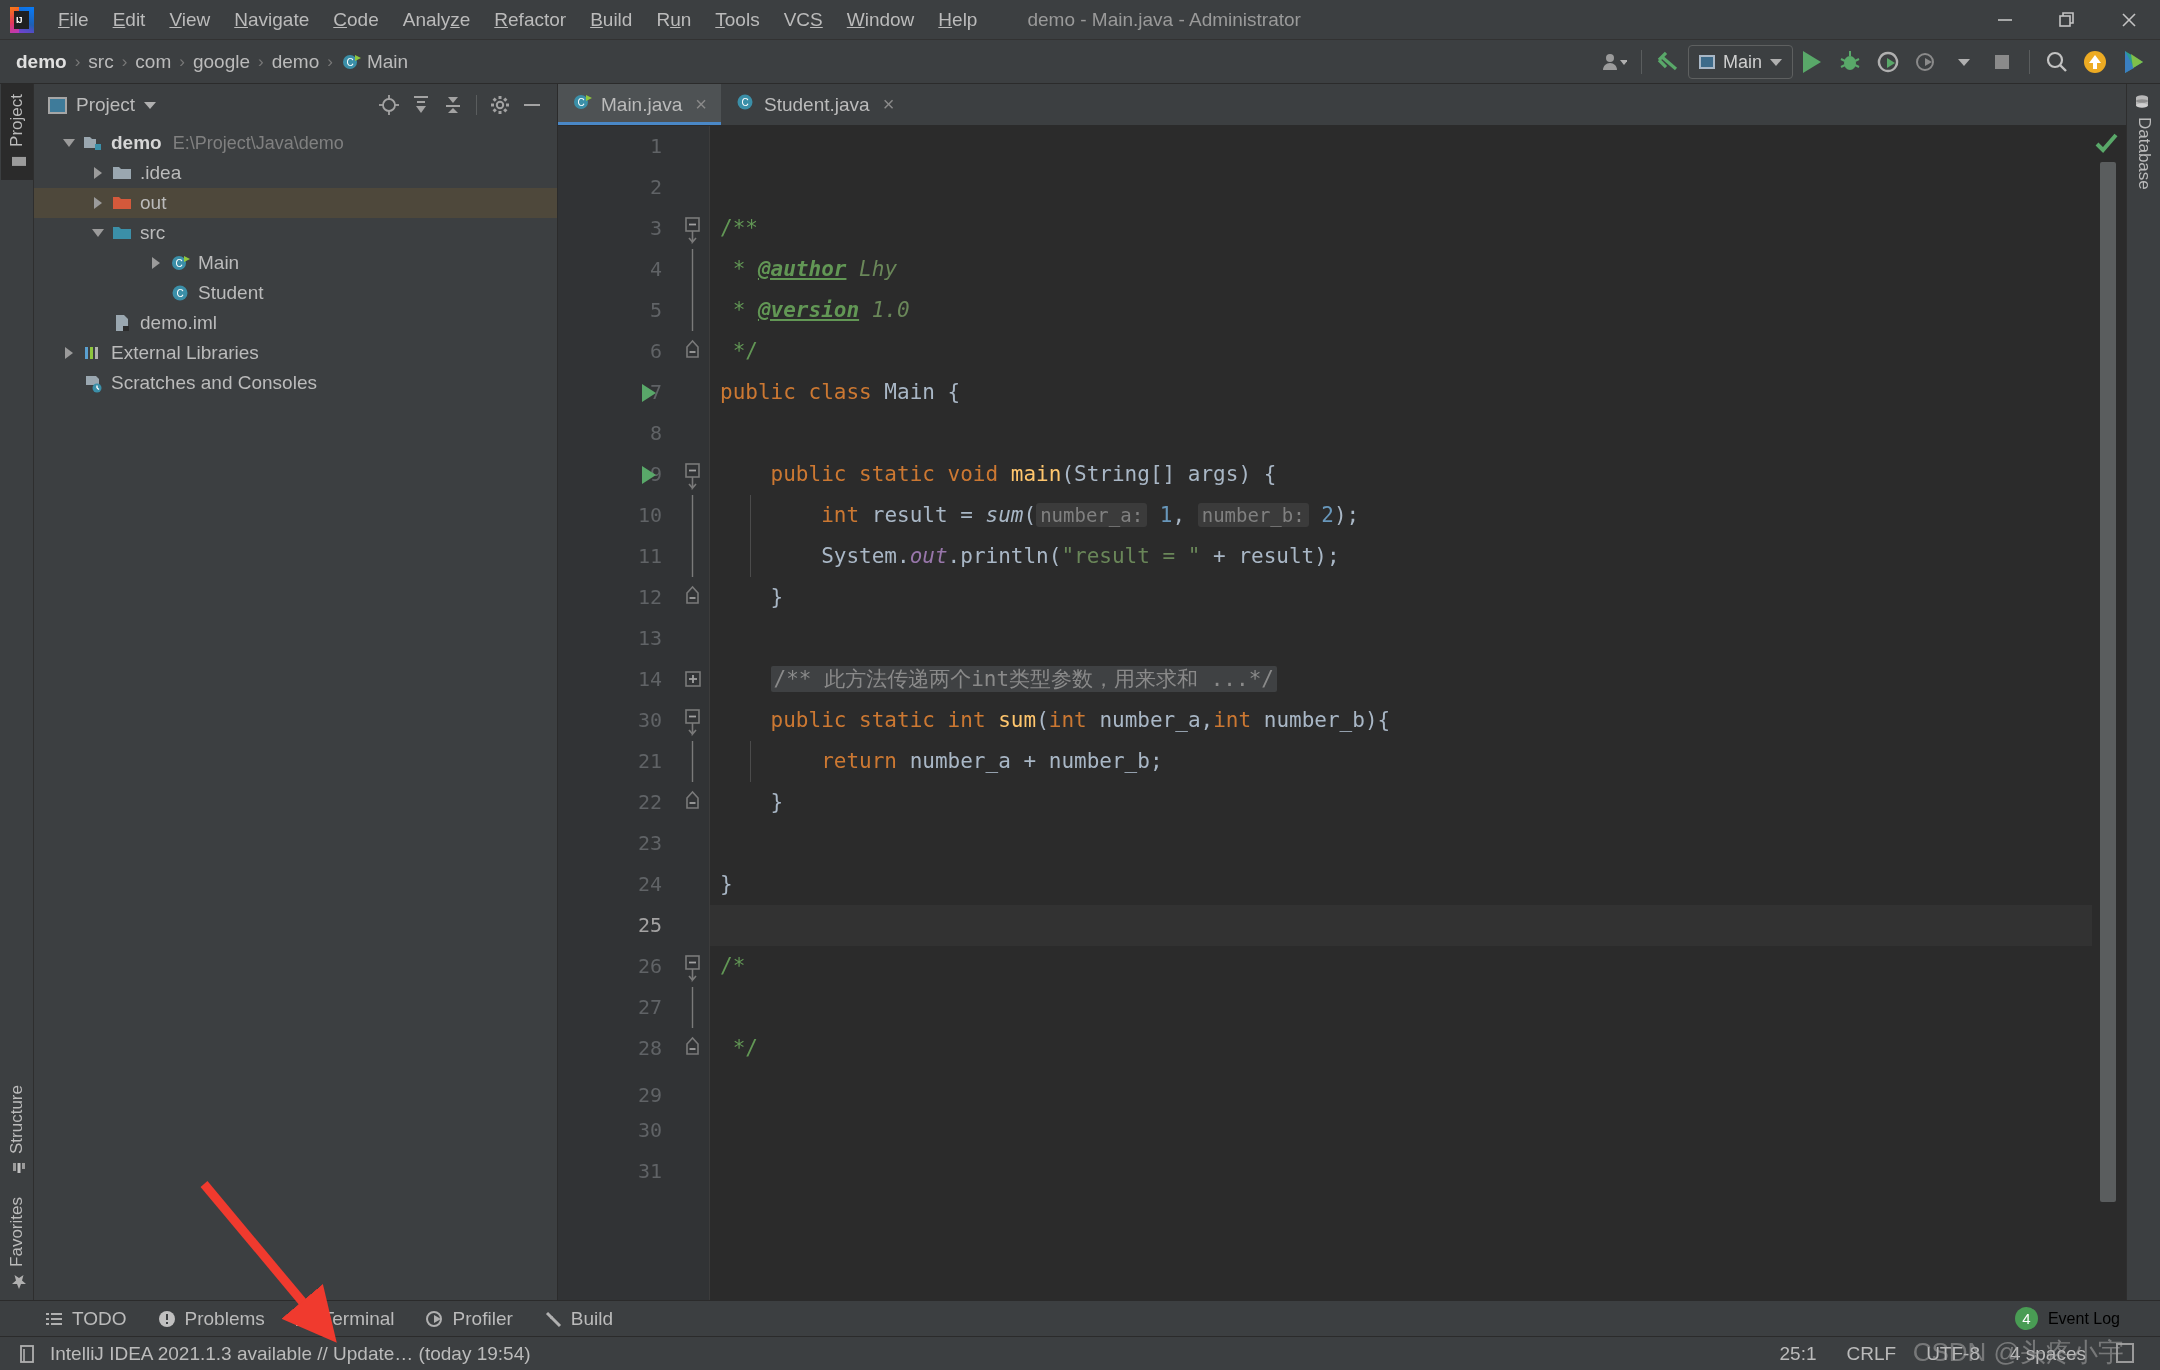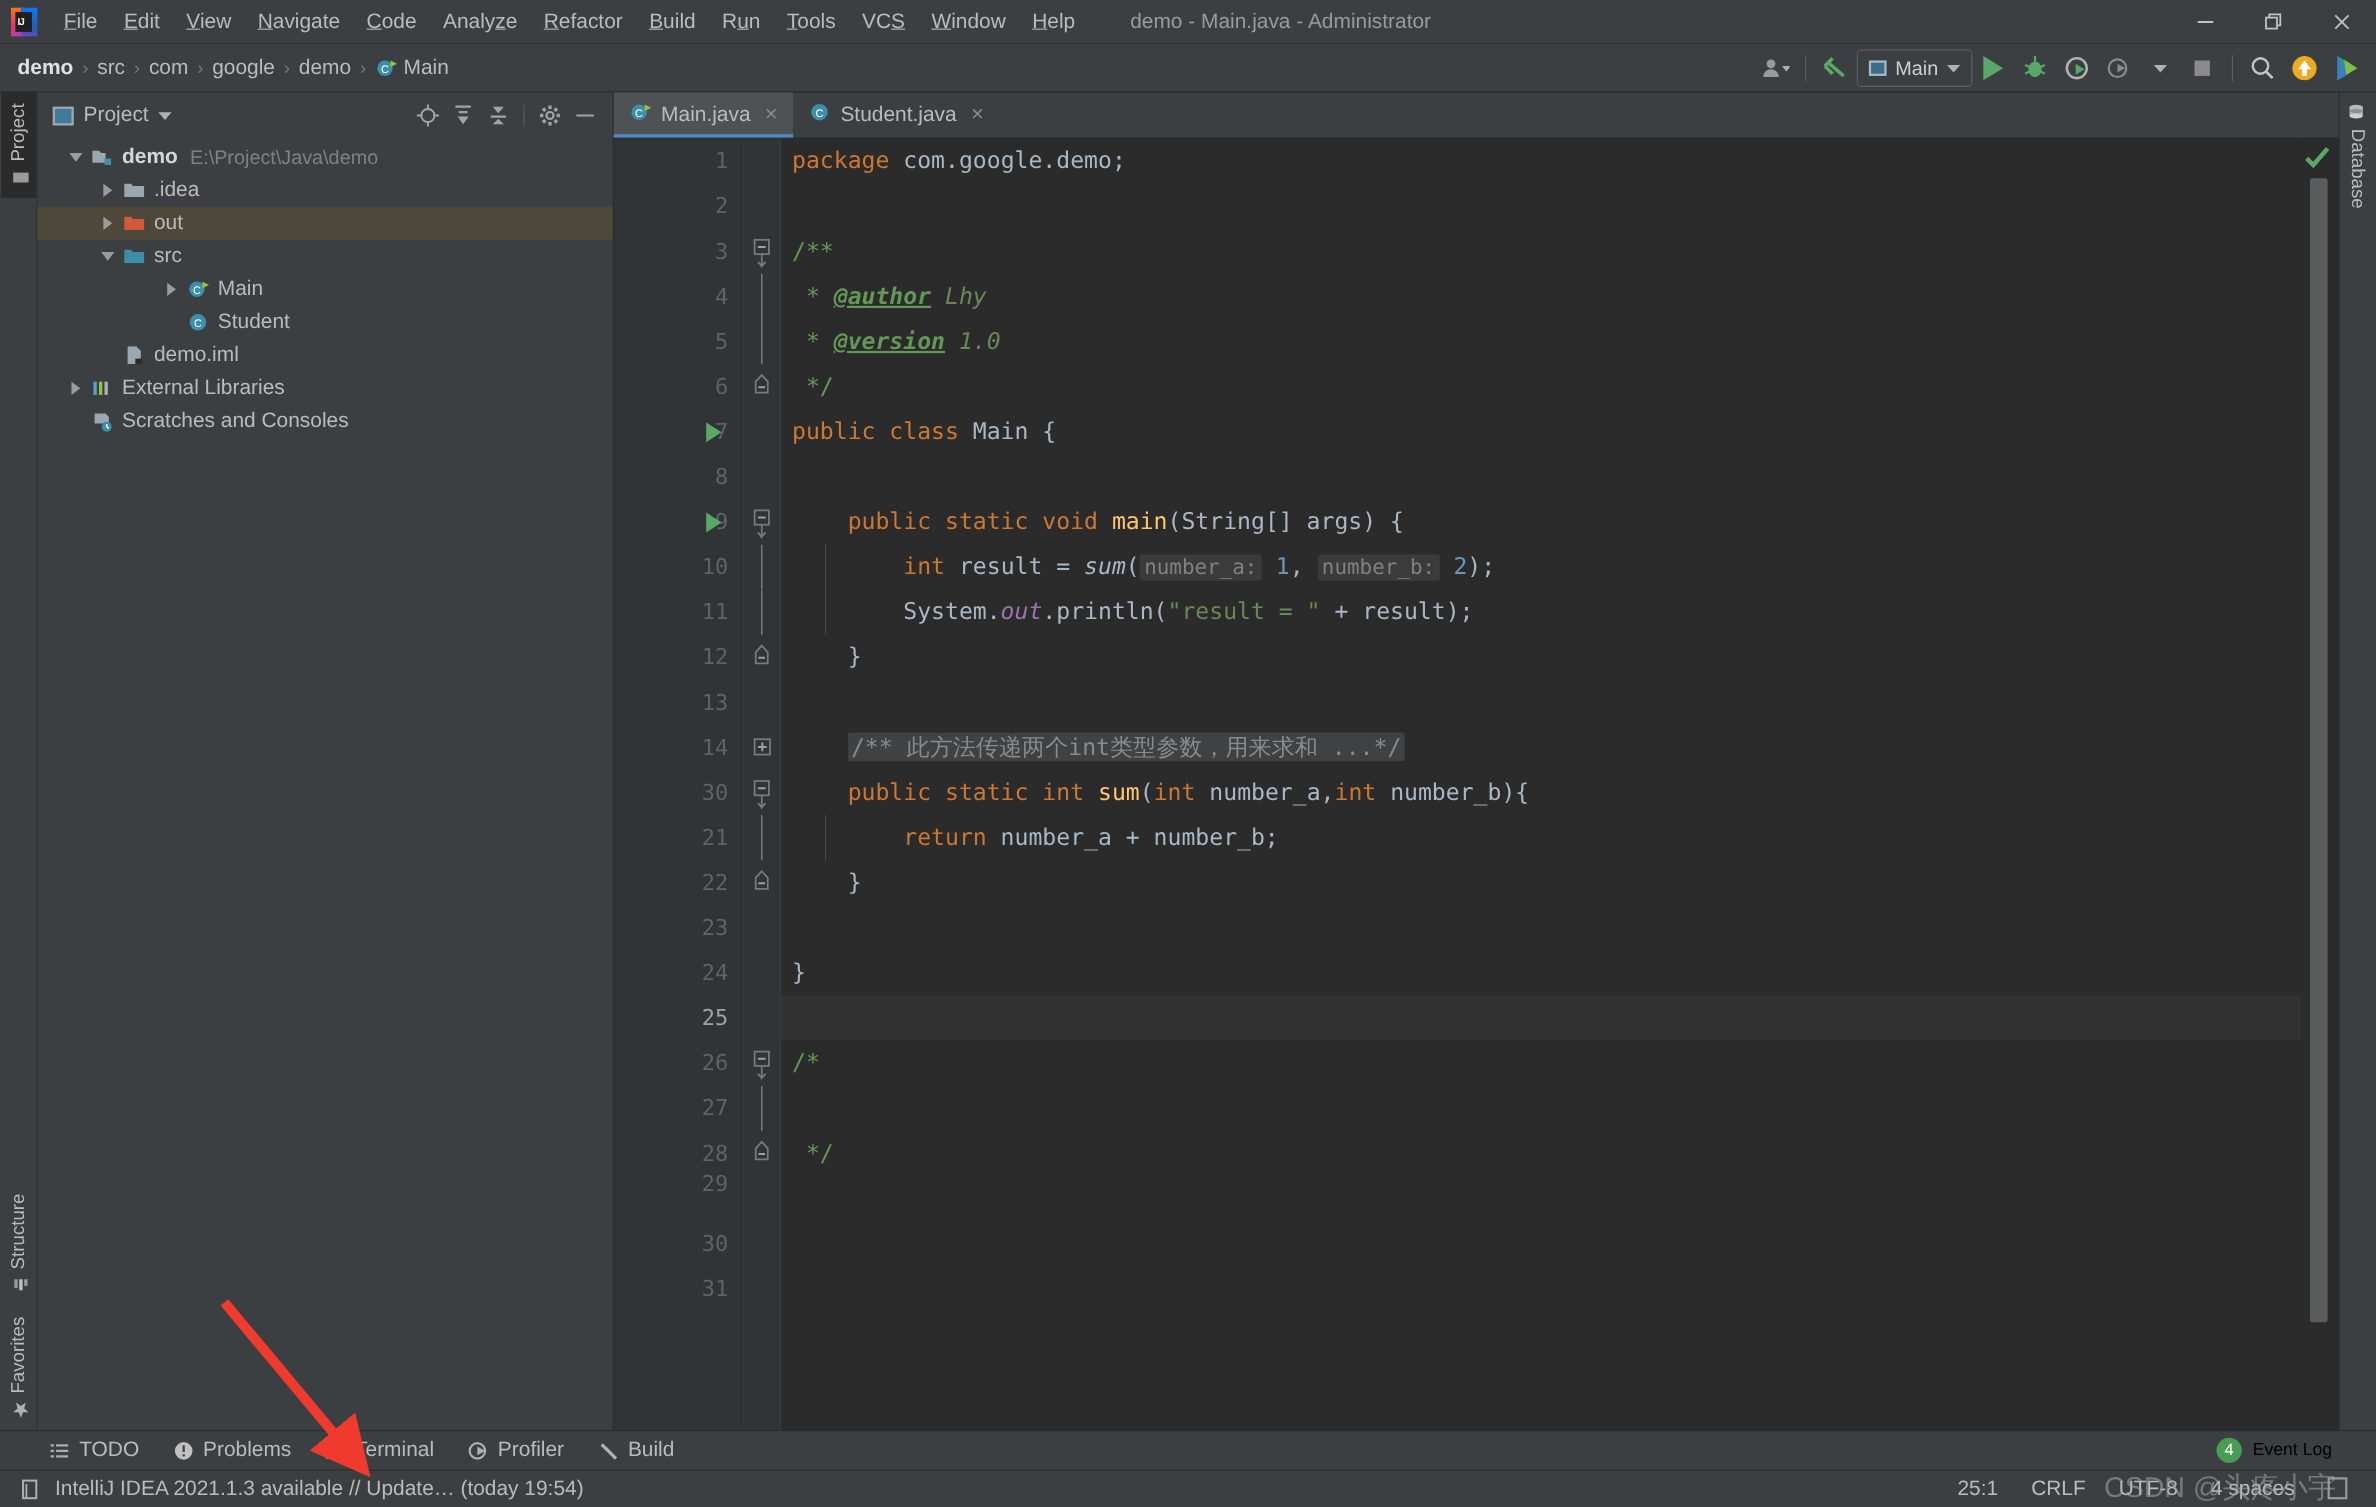--- a/index.html
+++ b/index.html
@@ -541,21 +541,21 @@
             <div class="ln" style="top: 533px;">14</div>
             <div class="ln" style="top: 574px;">30</div>
             <div class="ln" style="top: 615px;">21</div>
             <div class="ln" style="top: 656px;">22</div>
             <div class="ln" style="top: 697px;">23</div>
             <div class="ln" style="top: 738px;">24</div>
             <div class="ln" style="top: 779px; color: rgb(164, 163, 163);">25</div>
             <div class="ln" style="top: 820px;">26</div>
             <div class="ln" style="top: 861px;">27</div>
             <div class="ln" style="top: 902px;">28</div>
-            <div class="ln" style="top: 930px; margin-left: 20px;">29</div>
+            <div class="ln" style="top: 949px; margin-left: 20px;">29</div>
             <div class="ln" style="top: 984px;">30</div>
             <div class="ln" style="top: 1025px;">31</div>
           </div>
         <div class="folding" id="folding">
             <div style="position: absolute; left: 8px; top: 82px; height: 41px; width: 22px;"><svg width="22" height="41" viewBox="0 0 22 41">
                 <rect x="4" y="10" width="13" height="13" fill="none" stroke="#7a7a7a" stroke-width="1.6"></rect>
                 <line x1="7" y1="16.5" x2="14" y2="16.5" stroke="#a0a0a0" stroke-width="1.8"></line>
                 <path d="M10.5 23 L10.5 34 L14 30" fill="none" stroke="#7a7a7a" stroke-width="1.6"></path>
                 <line x1="10.5" y1="34" x2="7" y2="30" stroke="#7a7a7a" stroke-width="1.6"></line>
               </svg></div>
@@ -613,21 +613,20 @@
                 <line x1="10.5" y1="0" x2="10.5" y2="41" stroke="#7a7a7a" stroke-width="1.4"></line>
               </svg></div>
             <div style="position: absolute; left: 8px; top: 902px; height: 41px; width: 22px;"><svg width="22" height="41" viewBox="0 0 22 41">
                 <path d="M10.5 10 L5 16 L5 26 L16 26 L16 16 Z" fill="none" stroke="#7a7a7a" stroke-width="1.6"></path>
                 <line x1="7.5" y1="21" x2="13.5" y2="21" stroke="#a0a0a0" stroke-width="1.8"></line>
               </svg></div>
           </div>
         <div class="code-area" id="codearea">
           <div class="cur-line" style="top:779px"></div>
 
-          <div class="codeline" style="top:0px"><span class="kw">package</span> com.google.demo;</div>
           <div class="codeline" style="top:82px"><span class="cmt">/**</span></div>
           <div class="codeline" style="top:123px"><span class="cmt"> * </span><span class="cmt-tag">@author</span><span class="cmt-val"> Lhy</span></div>
           <div class="codeline" style="top:164px"><span class="cmt"> * </span><span class="cmt-tag">@version</span><span class="cmt-val"> 1.0</span></div>
           <div class="codeline" style="top:205px"><span class="cmt"> */</span></div>
           <div class="codeline" style="top:246px"><span class="kw">public class</span> Main {</div>
           <div class="codeline" style="top:328px">    <span class="kw">public static void</span> <span class="fn">main</span>(String[] args) {</div>
           <div class="codeline" style="top:369px">        <span class="kw">int</span> result = <span class="mi">sum</span>(<span class="hint">number_a:</span> <span class="num">1</span>, <span class="hint">number_b:</span> <span class="num">2</span>);</div>
           <div class="codeline" style="top:410px">        System.<span class="fld">out</span>.println(<span class="str">"result = "</span> + result);</div>
           <div class="codeline" style="top:451px">    }</div>
           <div class="codeline" style="top:533px">    <span class="folded">/** 此方法传递两个int类型参数，用来求和 ...*/</span></div>

